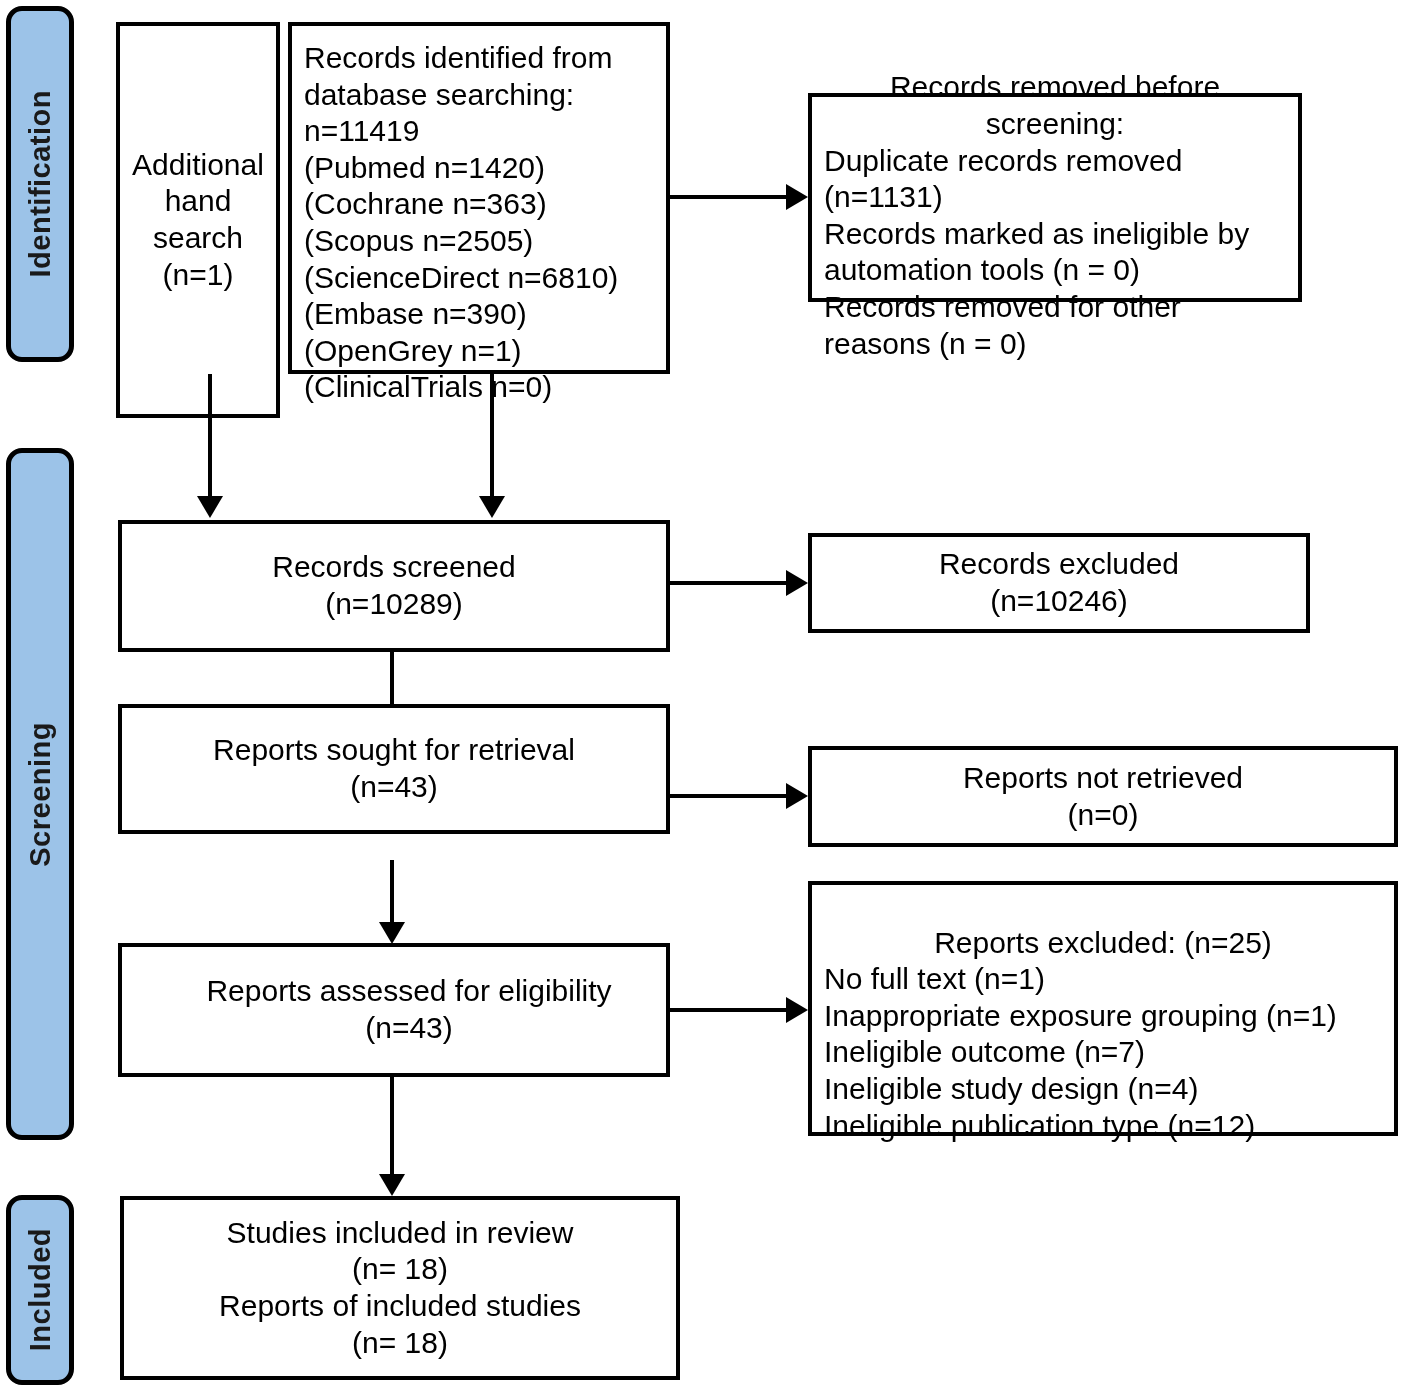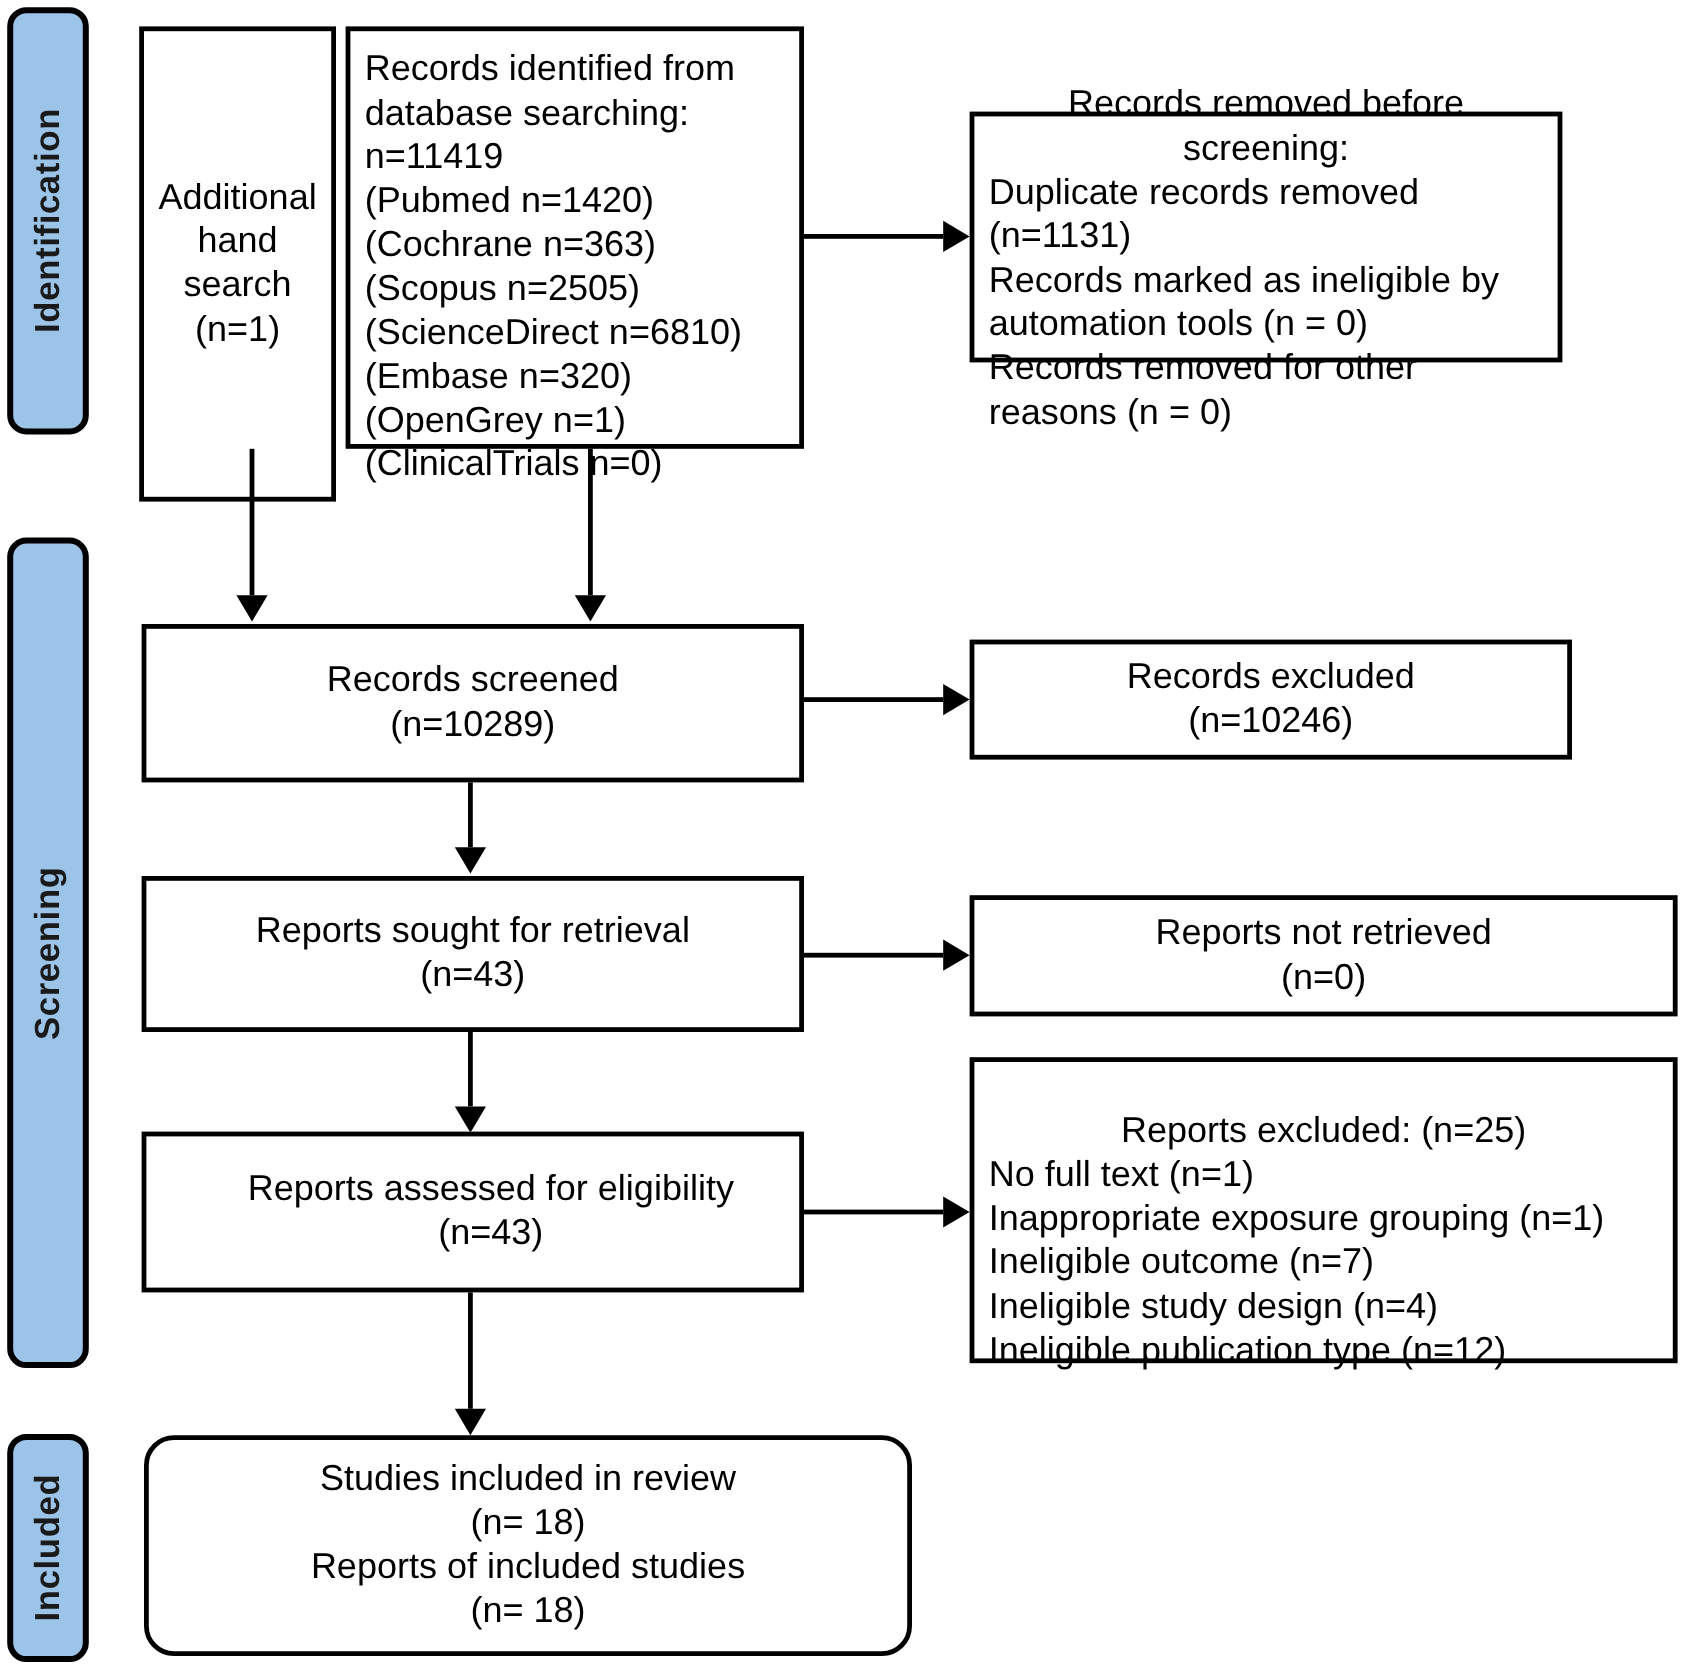--- a/index.html
+++ b/index.html
@@ -107,21 +107,21 @@
   </div>
 
   <div class="flow-box align-left" style="left:288px; top:22px; width:382px; height:352px; justify-content:flex-start; padding-top:14px;">
     <div class="box-text">Records identified from
 database searching:
 n=11419
 (Pubmed n=1420)
 (Cochrane n=363)
 (Scopus n=2505)
 (ScienceDirect n=6810)
-(Embase n=320)
+(Embase n=390)
 (OpenGrey n=1)
 (ClinicalTrials n=0)</div>
   </div>
 
   <div class="flow-box align-left" style="left:808px; top:93px; width:494px; height:209px;">
     <div class="box-text">
       <span class="box-head">Records removed before screening:
 </span><span>Duplicate records removed (n=1131)
 Records marked as ineligible by
 automation tools (n = 0)
@@ -147,21 +147,21 @@
     <div class="box-text">Records excluded
 (n=10246)</div>
   </div>
 
   <div class="conn-h" style="left:670px; top:581px; width:116px;"></div>
   <div class="arrow-right" style="left:786px; top:570px;"></div>
 
   <div class="conn-v" style="left:390px; top:652px; width:4px; height:54px;"></div>
   <div class="arrow-down" style="left:379px; top:706px;"></div>
 
-  <div class="flow-box align-center" style="left:118px; top:730px; width:552px; height:130px;">
+  <div class="flow-box align-center" style="left:118px; top:704px; width:552px; height:130px;">
     <div class="box-text">Reports sought for retrieval
 (n=43)</div>
   </div>
 
   <div class="flow-box align-center" style="left:808px; top:746px; width:590px; height:101px;">
     <div class="box-text">Reports not retrieved
 (n=0)</div>
   </div>
 
   <div class="conn-h" style="left:670px; top:794px; width:116px;"></div>
@@ -185,20 +185,20 @@
 Ineligible publication type (n=12)</span>
     </div>
   </div>
 
   <div class="conn-h" style="left:670px; top:1008px; width:116px;"></div>
   <div class="arrow-right" style="left:786px; top:997px;"></div>
 
   <div class="conn-v" style="left:390px; top:1077px; width:4px; height:97px;"></div>
   <div class="arrow-down" style="left:379px; top:1174px;"></div>
 
-  <div class="flow-box align-center" style="left:120px; top:1196px; width:640px; height:184px;border-radius:25px;">
+  <div class="flow-box align-center" style="left:120px; top:1196px; width:560px; height:184px;">
     <div class="box-text">Studies included in review
 (n= 18)
 Reports of included studies
 (n= 18)</div>
   </div>
 
 </div>
 
 </body></html>

